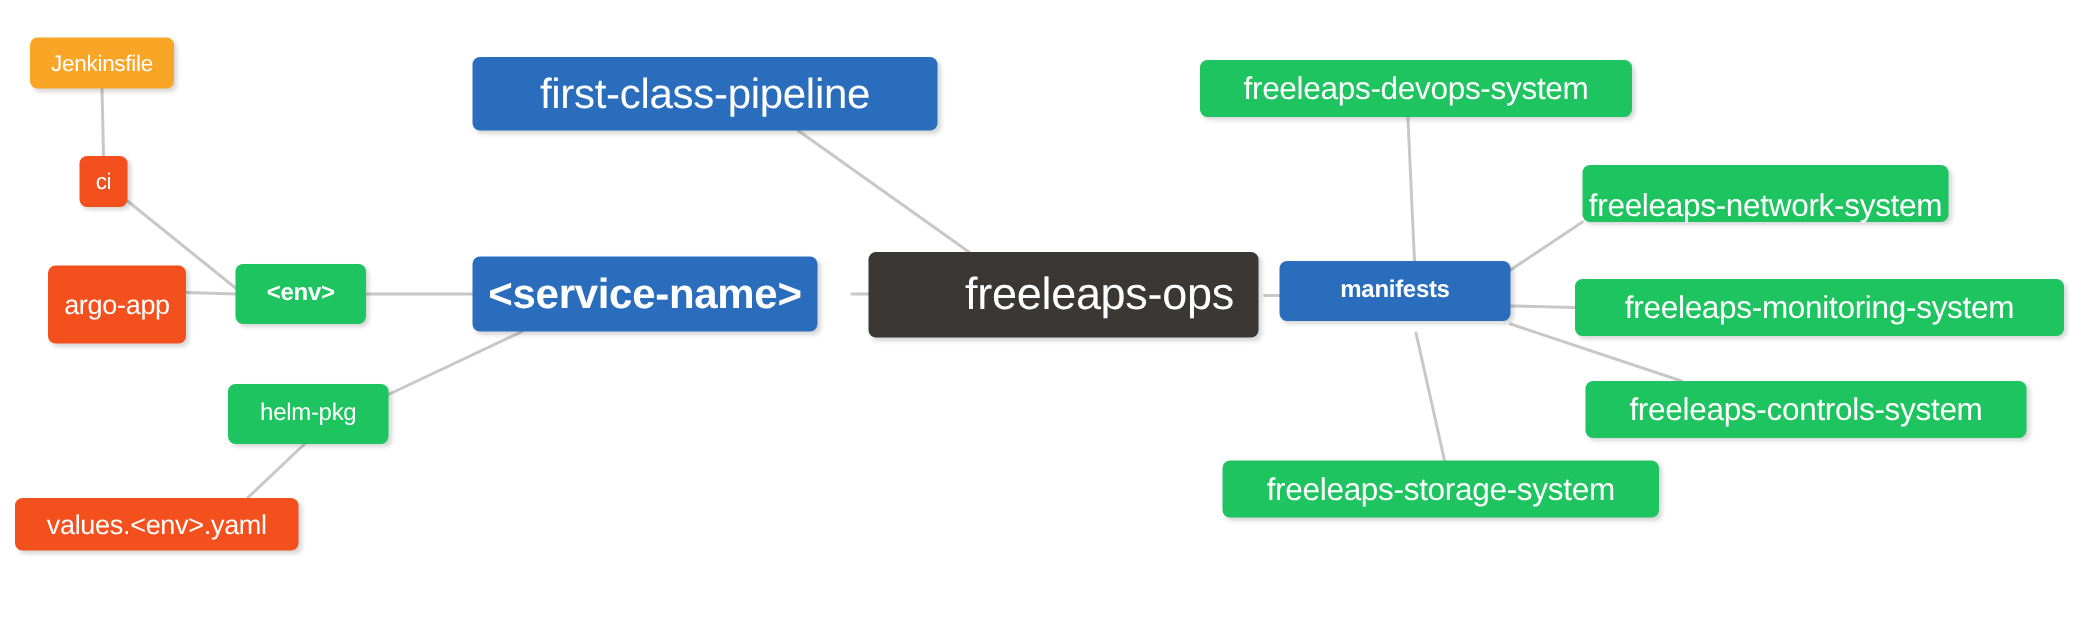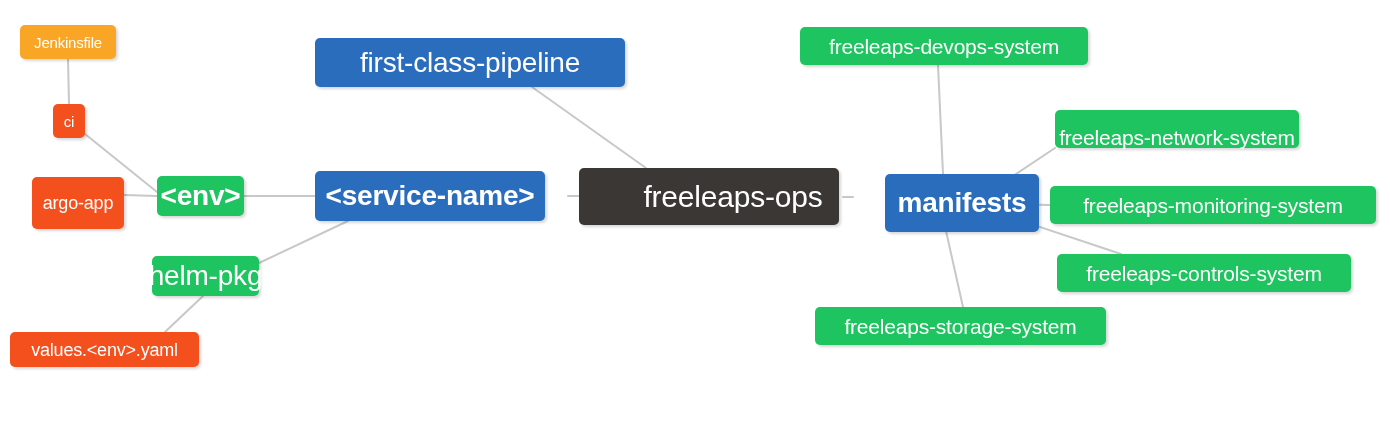--- a/index.html
+++ b/index.html
@@ -36,21 +36,21 @@
     border-radius: 5px;
     color: #ffffff;
     white-space: nowrap;
     line-height: 1;
     letter-spacing: -0.2px;
     box-shadow: 2px 2px 3px rgba(0,0,0,0.16);
     user-select: none;
   }
   .node.sz-root  { font-size: 30px; font-weight: 400; }
   .node.sz-xl    { font-size: 28px; font-weight: 400; }
-  .node.sz-lg    { font-size: 28px; font-weight: 400; }
+  .node.sz-lg    { font-size: 16px; font-weight: 400; }
   .node.sz-md    { font-size: 21px; font-weight: 400; }
   .node.sz-sm    { font-size: 18px; font-weight: 400; }
   .node.sz-xs    { font-size: 15px; font-weight: 400; }
   .node.bold     { font-weight: 700; }
 </style>
 </head>
 <body>
 
 <div id="canvas">
   <svg id="edges" viewBox="0 0 1390 421" width="1390" height="421" aria-hidden="true">
@@ -90,24 +90,24 @@
       </div>
       <div class="node sz-xl" style="left: 315px; top: 38px; width: 310px; height: 49px; background: rgb(42, 109, 189); color: rgb(255, 255, 255);">
         <span>first-class-pipeline</span>
       </div>
       <div class="node sz-xl bold" style="left: 315px; top: 171px; width: 230px; height: 50px; background: rgb(42, 109, 189); color: rgb(255, 255, 255);">
         <span>&lt;service-name&gt;</span>
       </div>
       <div class="node sz-root" style="left: 579px; top: 168px; width: 260px; height: 57px; background: rgb(59, 55, 53); color: rgb(255, 255, 255); padding-left: 48px;">
         <span>freeleaps-ops</span>
       </div>
-      <div class="node sz-lg bold" style="left: 853px; top: 174px; width: 154px; height: 58px; background: rgb(42, 109, 189); color: rgb(255, 255, 255); margin-left: 32px;">
+      <div class="node sz-lg bold" style="left: 853px; top: 174px; width: 154px; height: 40px; background: rgb(42, 109, 189); color: rgb(255, 255, 255);">
         <span>manifests</span>
       </div>
-      <div class="node sz-md" style="left: 800px; top: 27px; width: 288px; height: 38px; background: rgb(30, 196, 95); color: rgb(255, 255, 255);">
+      <div class="node sz-md" style="left: 800px; top: 40px; width: 288px; height: 38px; background: rgb(30, 196, 95); color: rgb(255, 255, 255);">
         <span>freeleaps-devops-system</span>
       </div>
       <div class="node sz-md" style="left: 1055px; top: 110px; width: 244px; height: 38px; background: rgb(30, 196, 95); color: rgb(255, 255, 255); align-items: flex-end;">
         <span>freeleaps-network-system</span>
       </div>
       <div class="node sz-md" style="left: 1050px; top: 186px; width: 326px; height: 38px; background: rgb(30, 196, 95); color: rgb(255, 255, 255);">
         <span>freeleaps-monitoring-system</span>
       </div>
       <div class="node sz-md" style="left: 1057px; top: 254px; width: 294px; height: 38px; background: rgb(30, 196, 95); color: rgb(255, 255, 255);">
         <span>freeleaps-controls-system</span>

